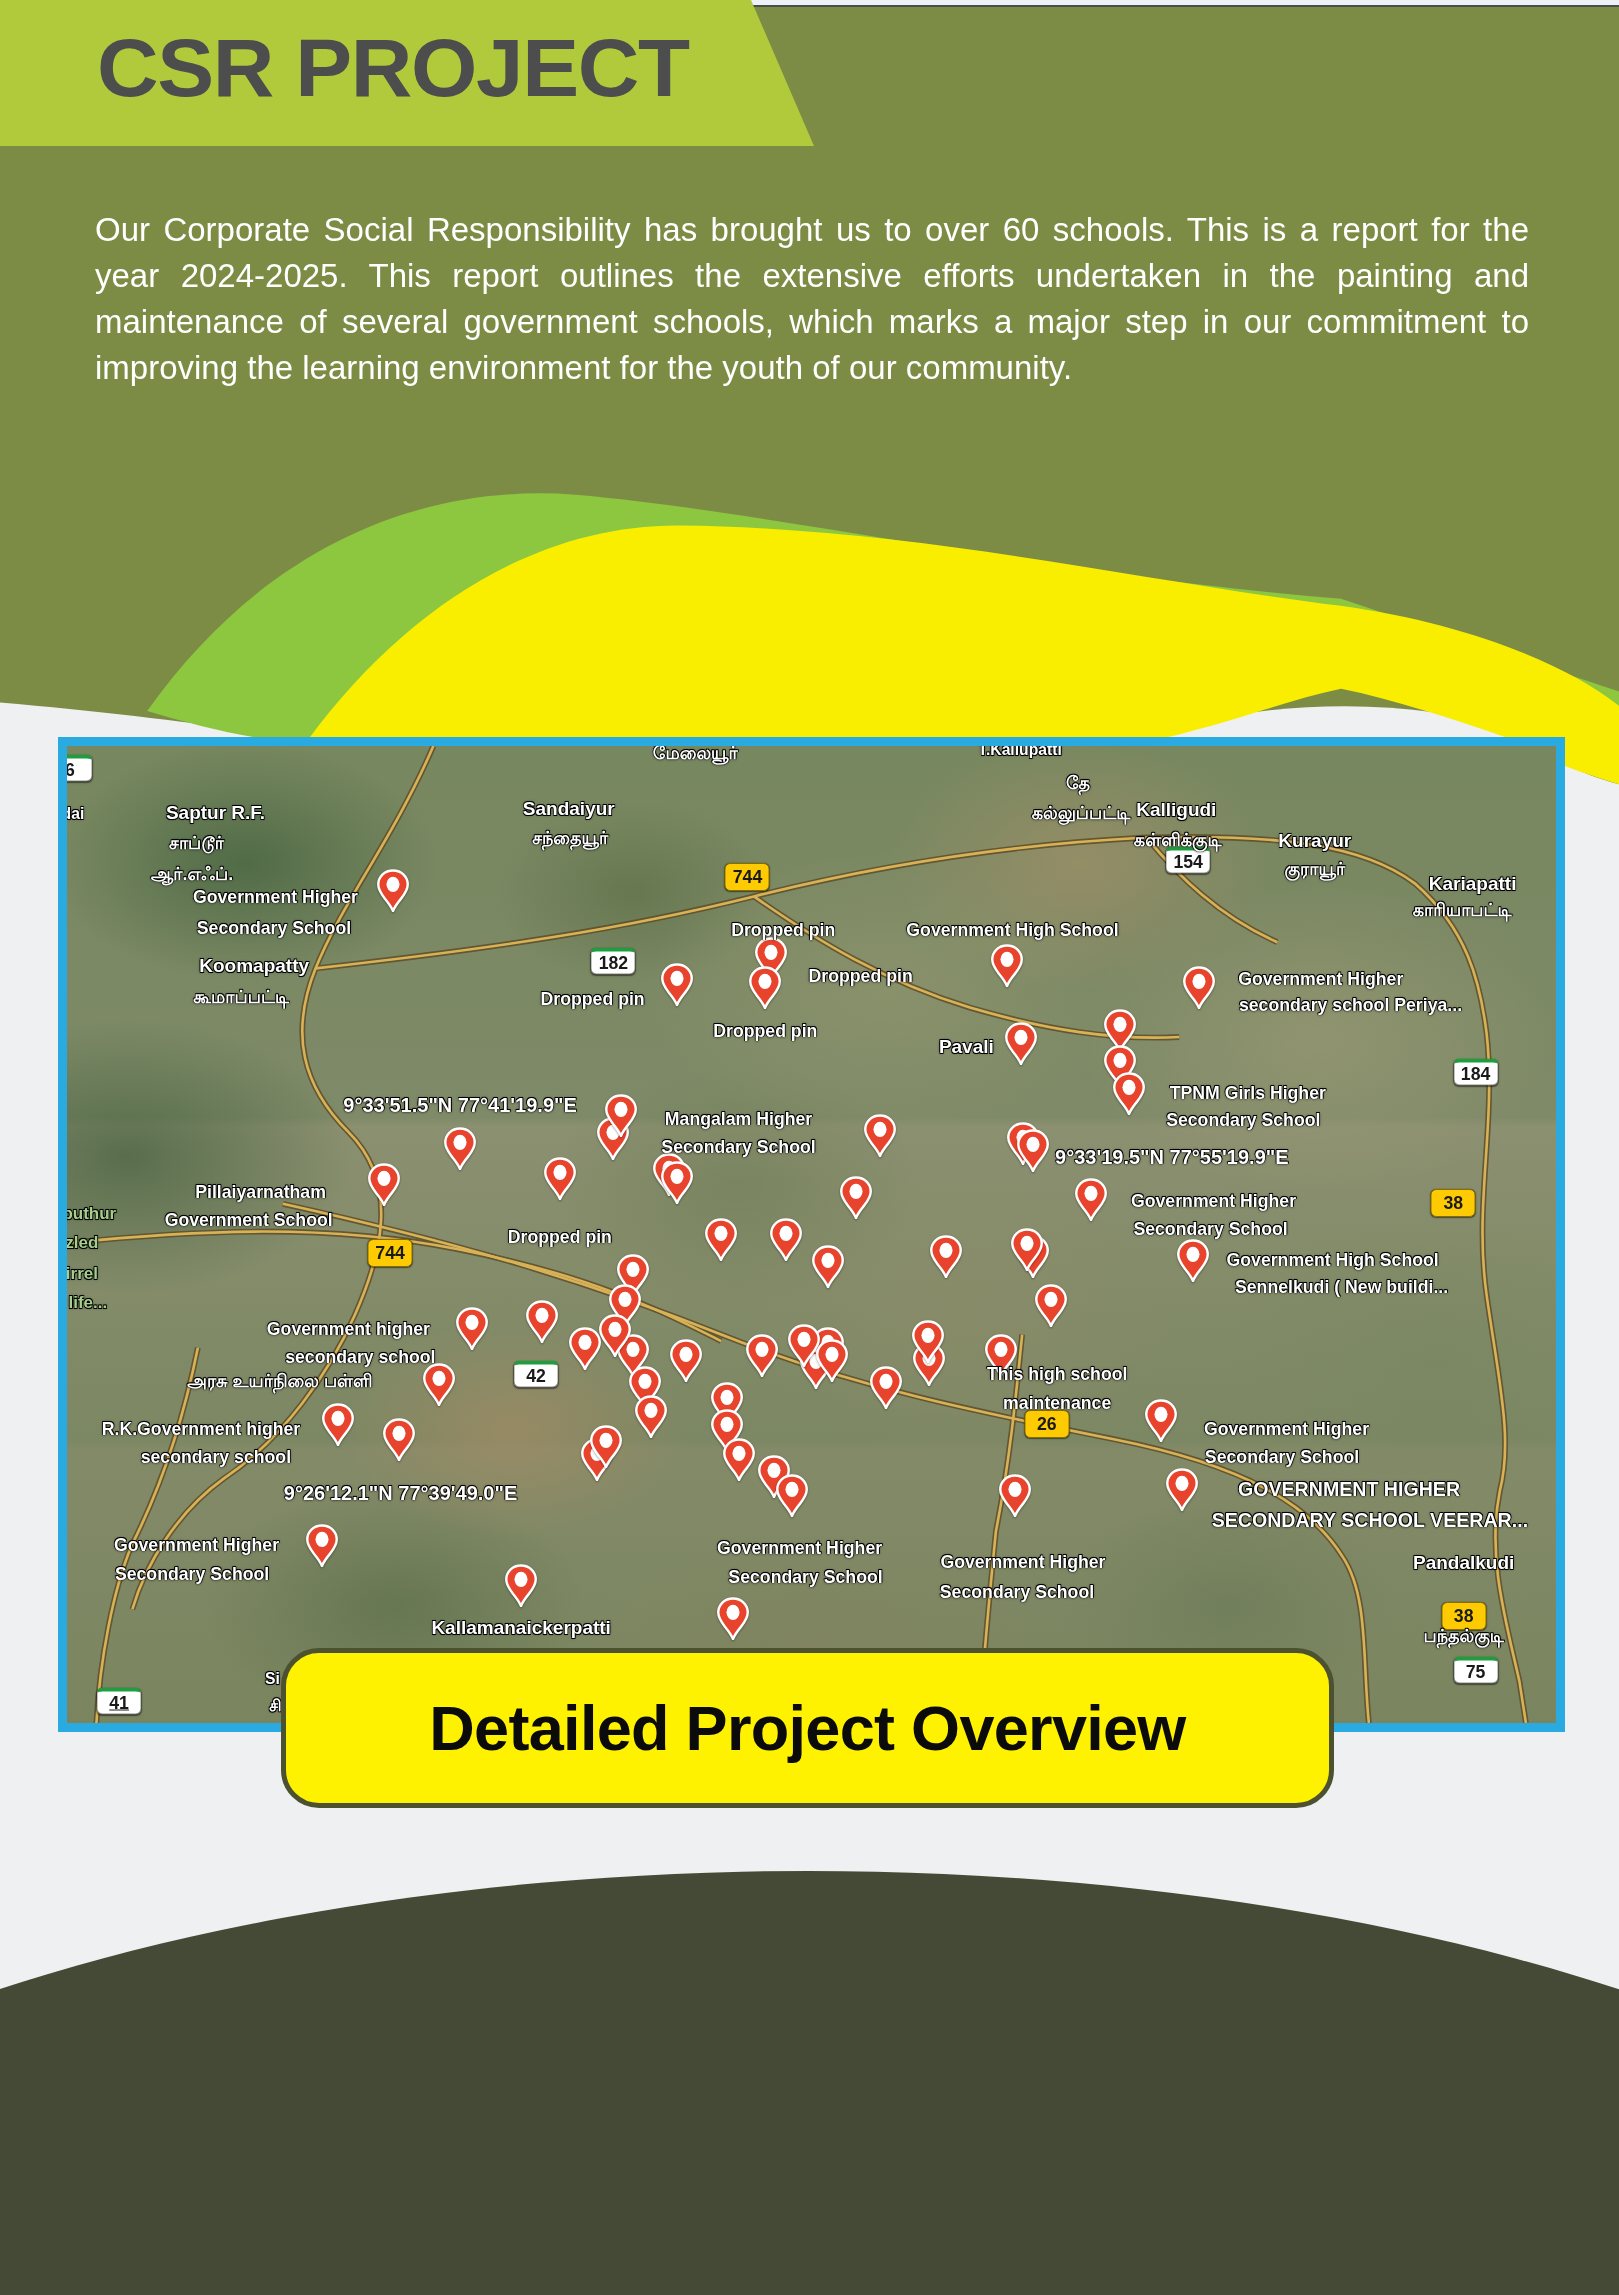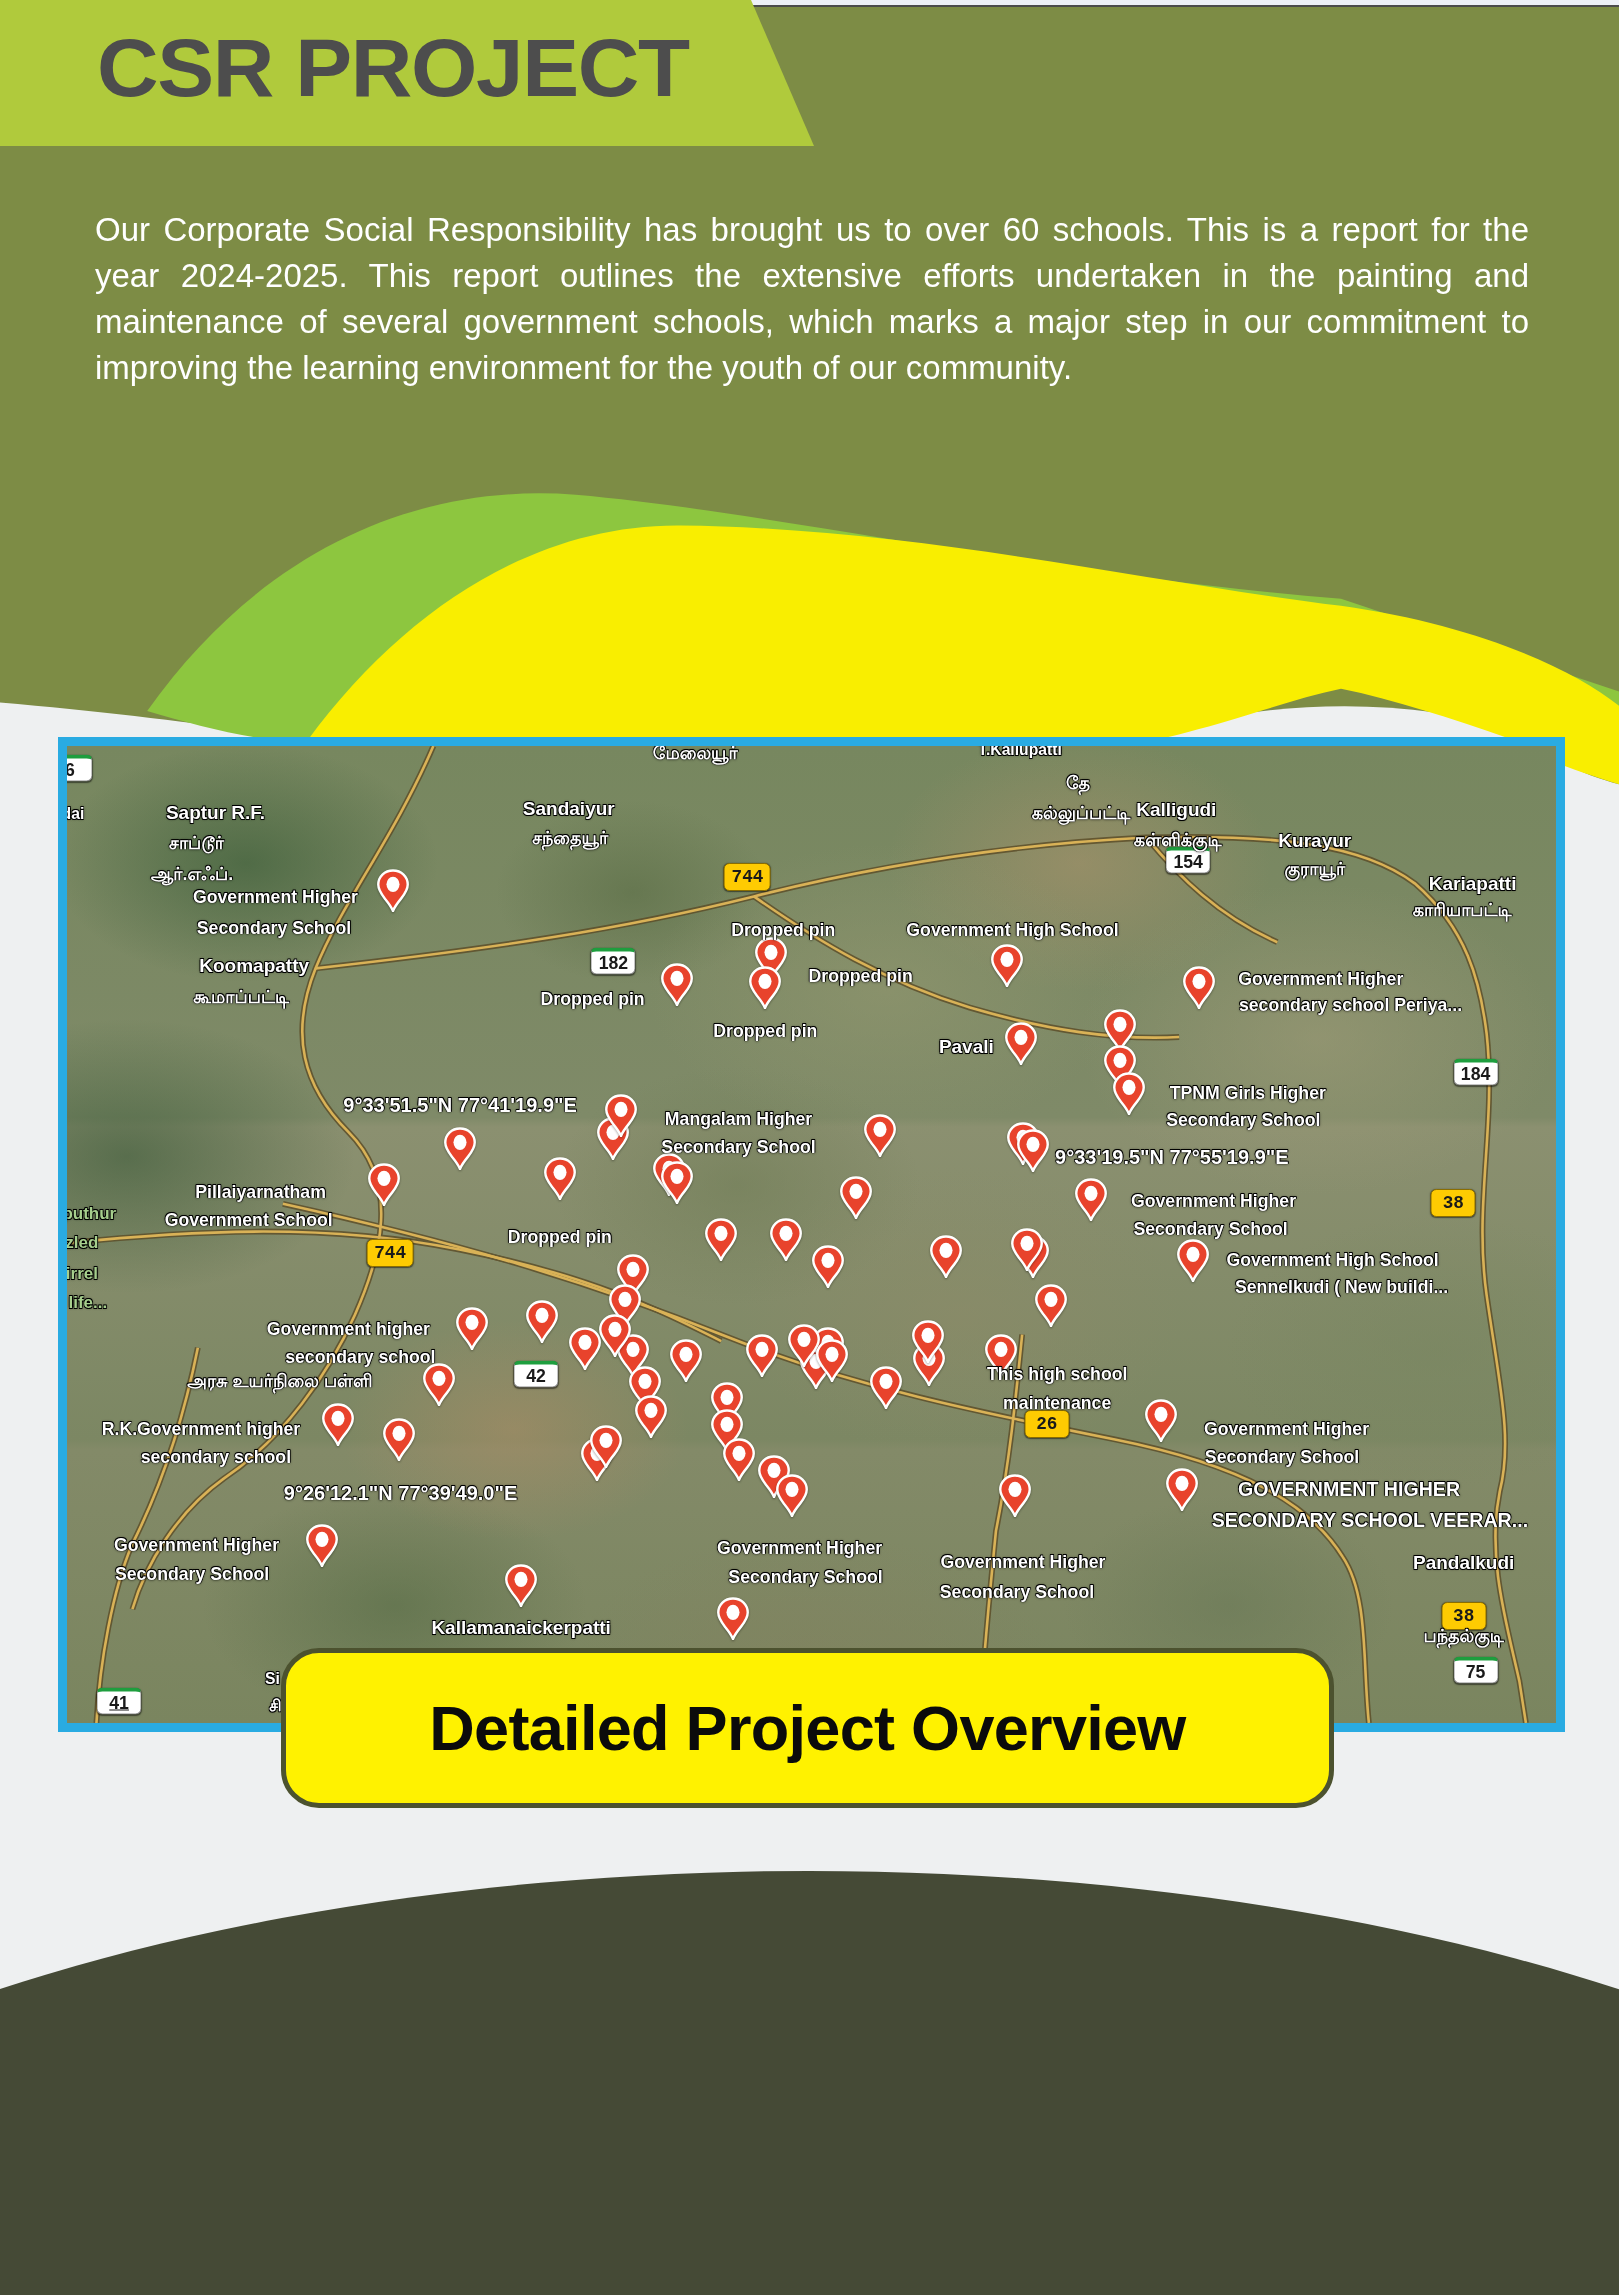--- a/index.html
+++ b/index.html
@@ -50,21 +50,21 @@
   .mlabel.place{font-size:19px;}
   .mlabel.coord{font-size:20px;}
   .mlabel.caps{font-size:19.6px;}
   .mlabel.small{font-size:15.7px;}
   .mlabel.green{color:#a6cf8d;font-size:17px;font-weight:bold;}
   .pin{position:absolute;width:34px;height:43px;transform:translate(-50%,-58%);}
   .pin svg{width:100%;height:100%;filter:drop-shadow(0 1.3px 1.3px rgba(0,0,0,.35));}
   .rm{position:absolute;transform:translate(-50%,-50%);font-weight:bold;color:#1a1a1a;
       text-align:center;border-radius:5.9px;font-size:17.7px;line-height:26px;height:26px;
       padding:0 6.5px;min-width:30px;box-shadow:0 0.7px 1.3px rgba(0,0,0,.5);}
-  .rm.yellow{background:#fecb02;border:1.3px solid #8a6d00;font-family:Liberation Mono, monospace;}
+  .rm.yellow{background:#fecb02;border:1.3px solid #8a6d00;}
   .rm.nh{background:#fff;border:0.7px solid #888;border-top:4.6px solid #1e9e3e;line-height:22px;height:22px;}
   
   .overview-banner{left:281px;top:1648px;width:1053px;height:160px;background:var(--banner-yellow);
       border:5.9px solid var(--banner-border);border-radius:38px;box-sizing:border-box;
       display:flex;align-items:center;justify-content:center;}
   .overview-banner span{font-size:63px;font-weight:bold;color:#0b0b0b;letter-spacing:-0.7px;}
   
   .footer-arc{left:-565px;top:1871px;width:2748px;height:1230px;border-radius:50%;
       background:var(--footer);}
 </style>

